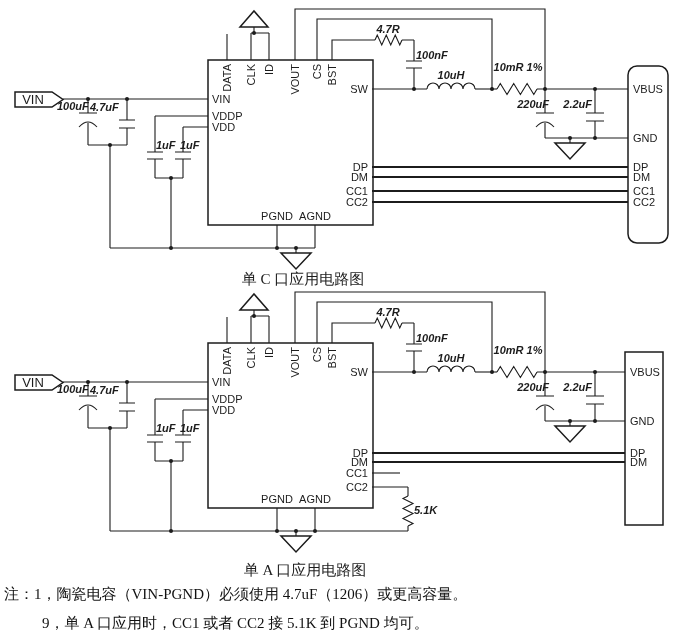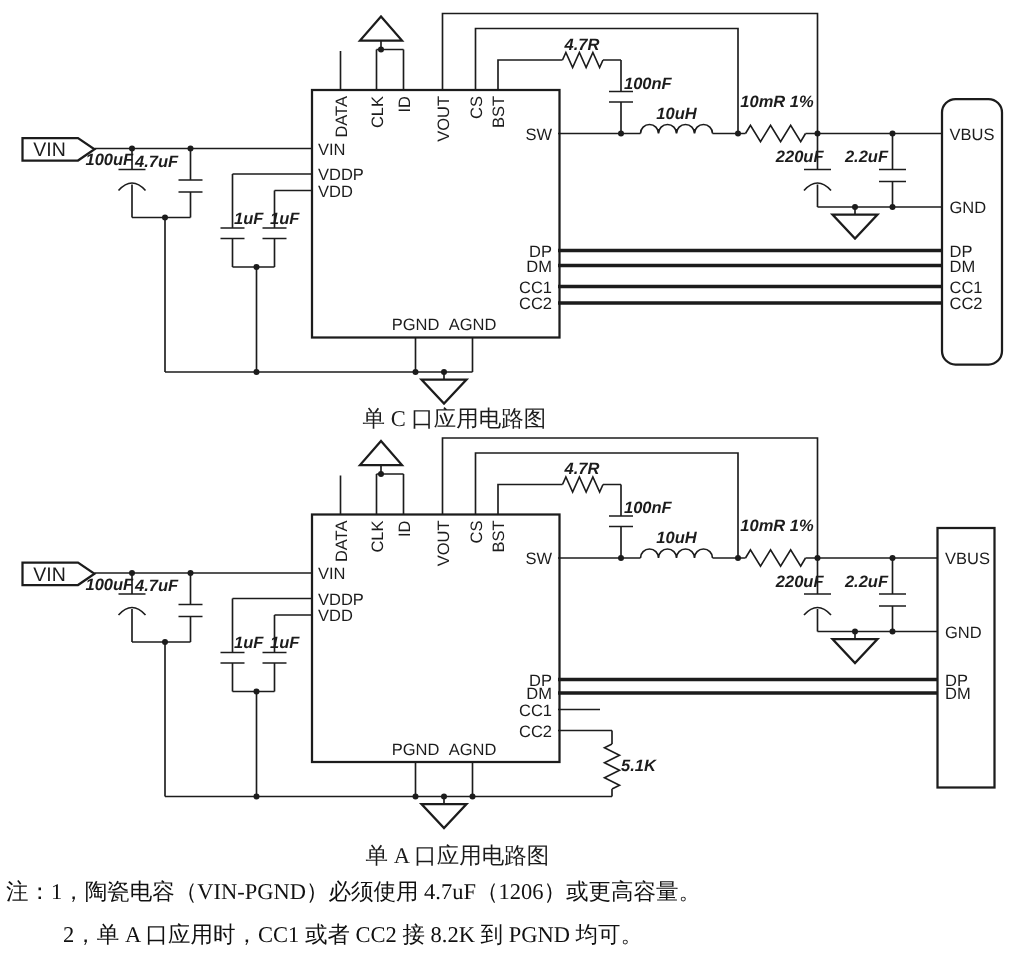--- a/index.html
+++ b/index.html
@@ -212,16 +212,16 @@
     <text class="pin" x="630" y="425">GND</text>
     <text class="pin" x="630" y="457">DP</text>
     <text class="pin" x="630" y="466">DM</text>
 
     <text class="capt" x="305" y="575" text-anchor="middle">单 A 口应用电路图</text>
   </g>
 </svg>
 
 <div class="notes">
   <div class="note-line" style="left:4px;top:585px;">注：1，陶瓷电容（VIN-PGND）必须使用 4.7uF（1206）或更高容量。</div>
-  <div class="note-line" style="left:42px;top:614px;">2，单 A 口应用时，CC1 或者 CC2 接 8.2K 到 PGND 均可。</div>
+  <div class="note-line" style="left:42px;top:614px;">9，单 A 口应用时，CC1 或者 CC2 接 5.1K 到 PGND 均可。</div>
 </div>
 
 </div>
 
 </body></html>

